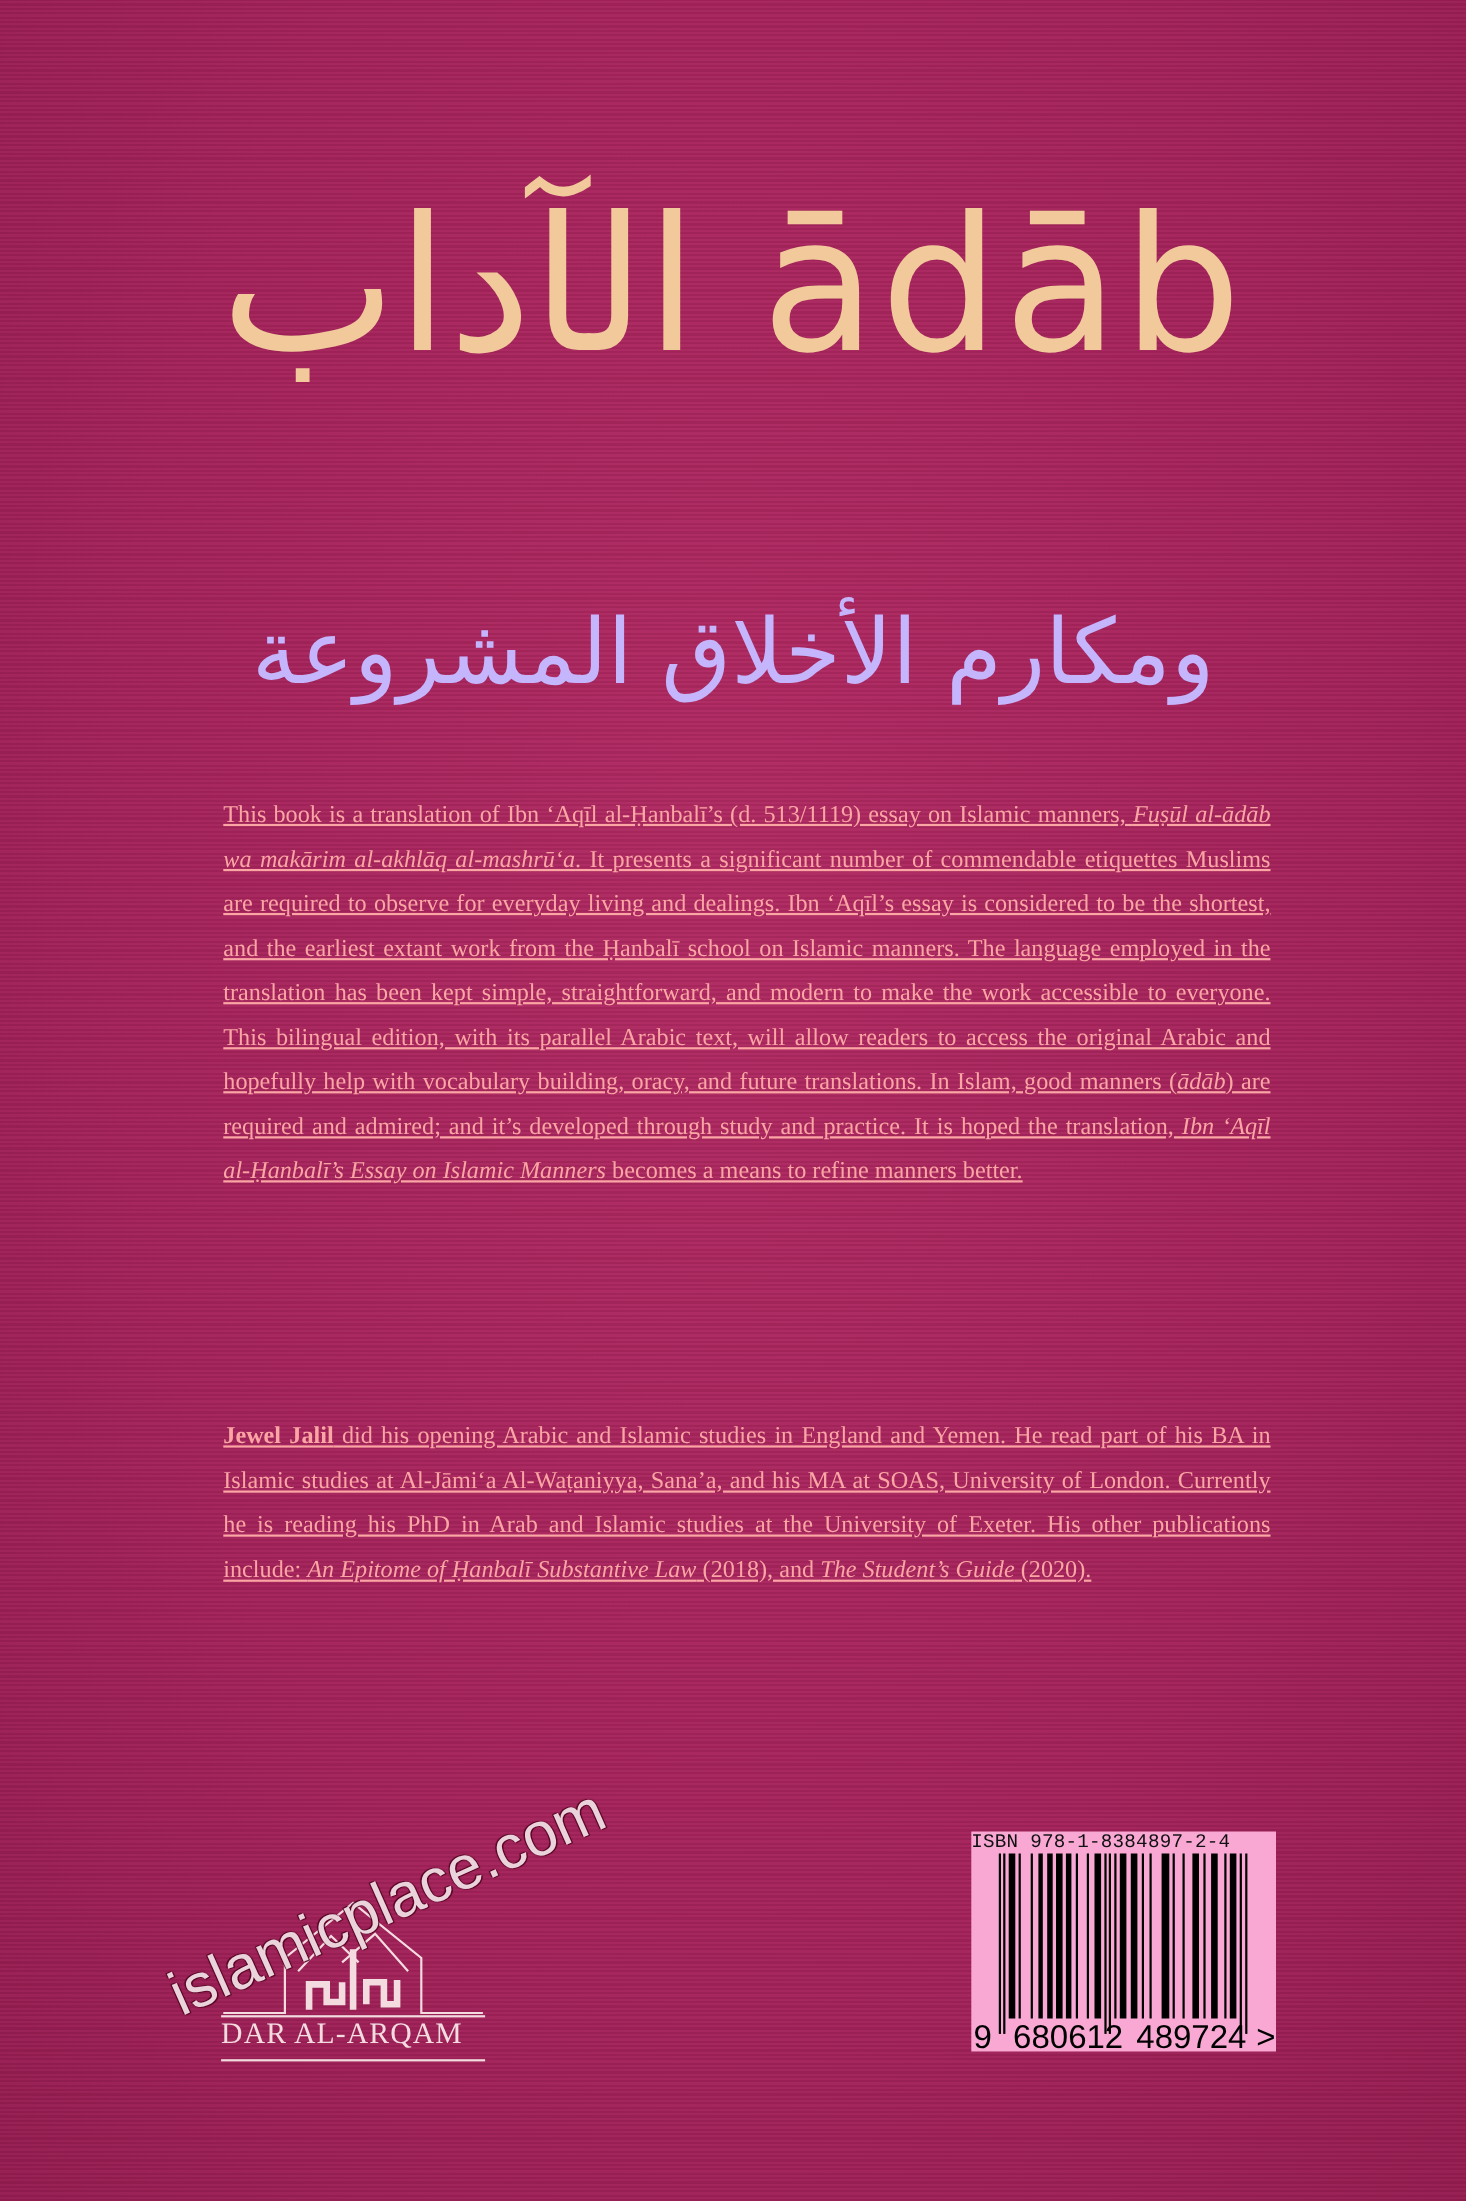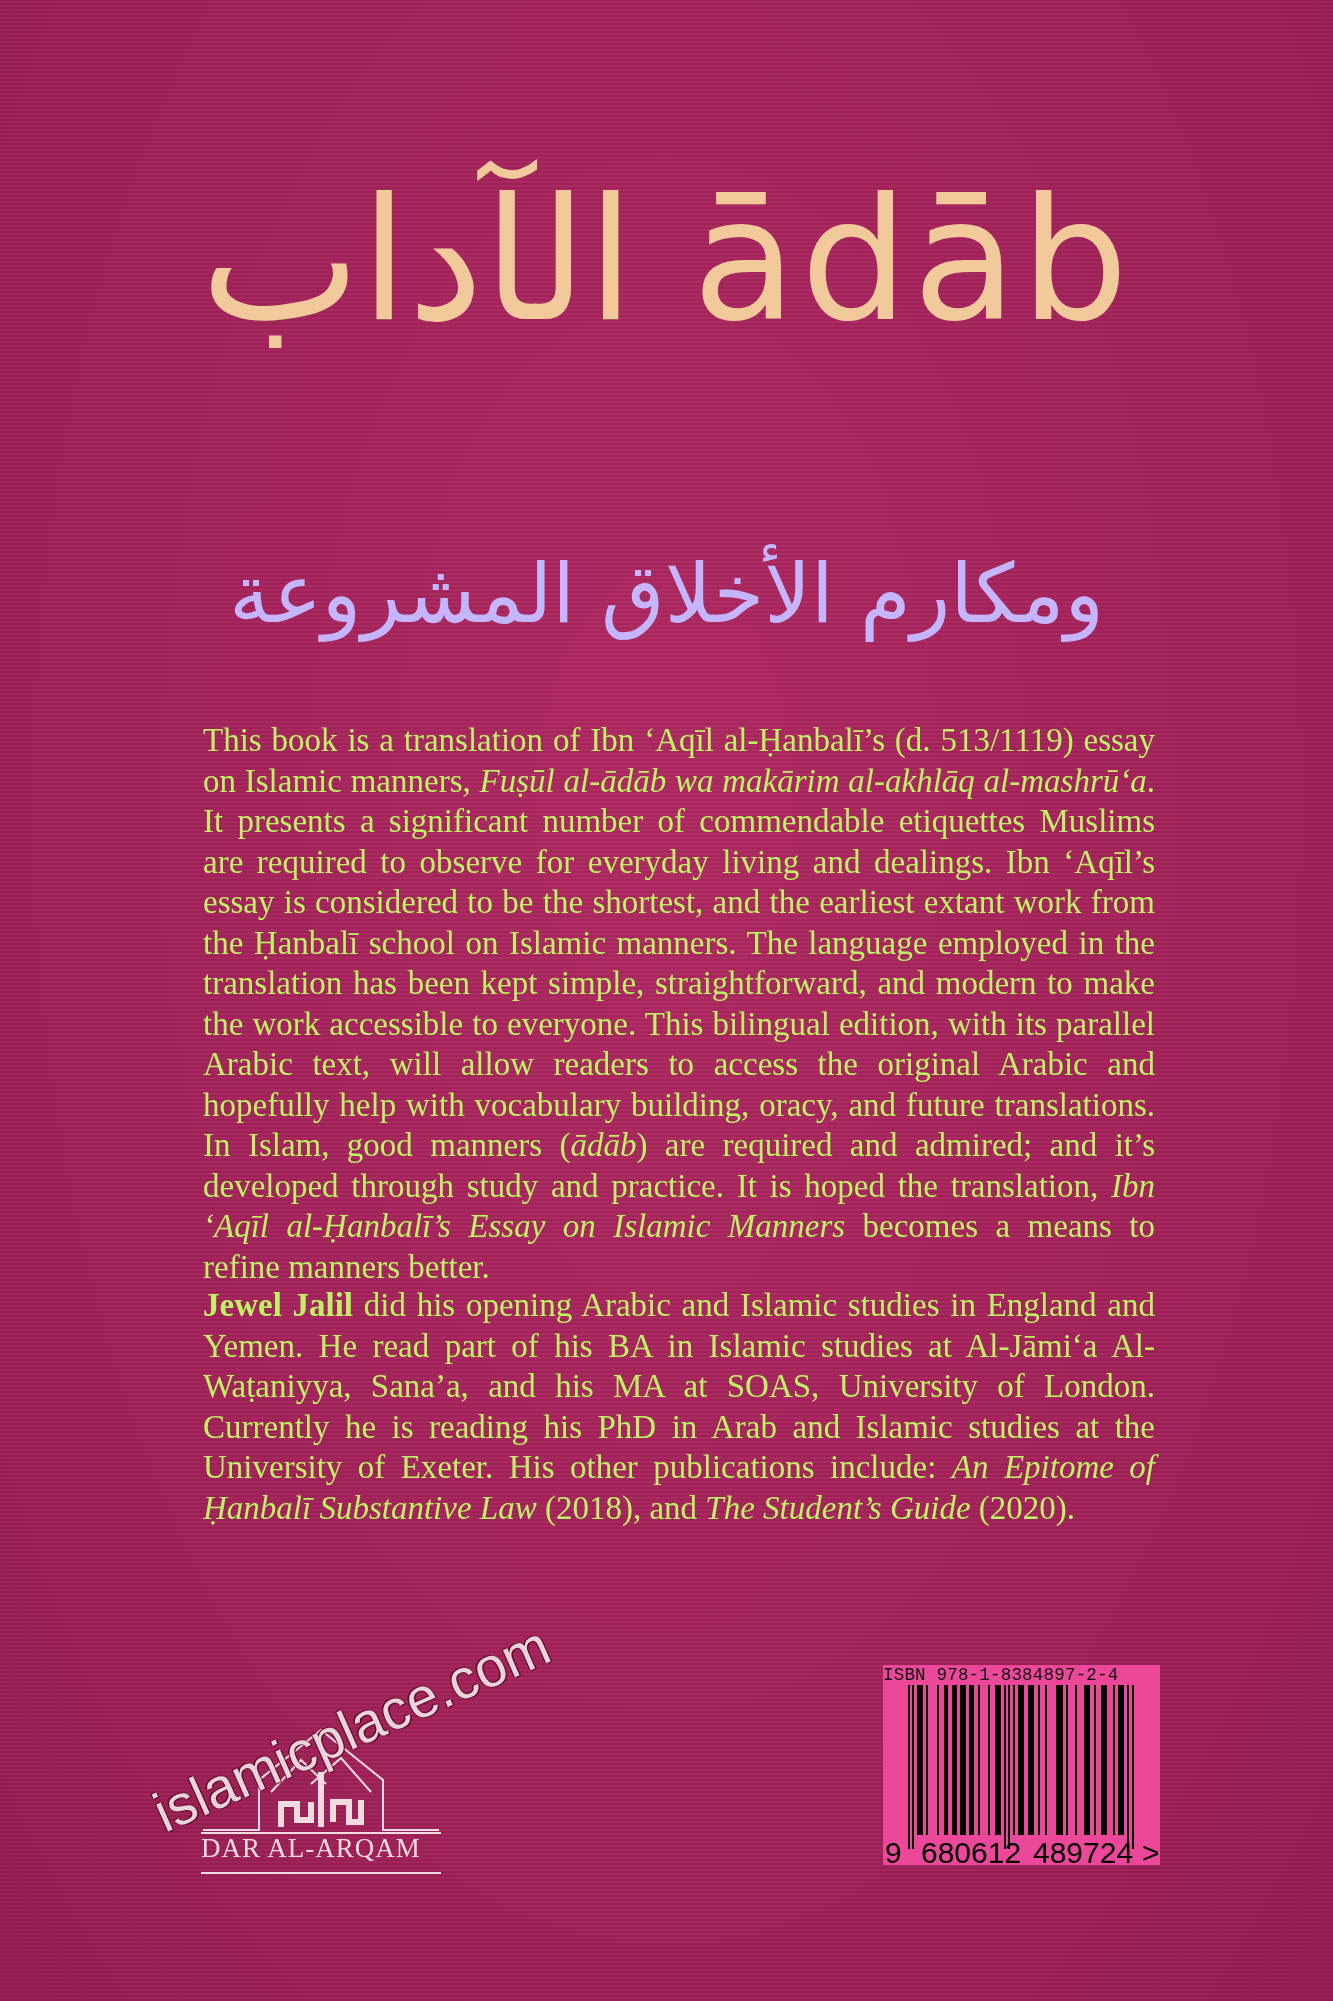--- a/index.html
+++ b/index.html
@@ -6,26 +6,26 @@
   body{width:1333px;height:2001px;overflow:hidden;background:#a8235a;position:relative;
     font-family:"Liberation Serif","DejaVu Serif",serif;}
   .cover{position:absolute;inset:0;
     background:
       repeating-linear-gradient(0deg, rgba(0,0,0,0.05) 0 2px, rgba(255,255,255,0.025) 2px 4px),
       radial-gradient(ellipse at 50% 40%, #b02a62 0%, #a3225a 60%, #951c50 100%);}
   .title-ar{position:absolute;left:0;right:0;top:175px;text-align:center;direction:rtl;
     font-family:"DejaVu Sans",sans-serif;color:#f1c99b;font-size:170px;line-height:1;letter-spacing:4px;}
   .subtitle-ar{position:absolute;left:0;right:0;top:553px;text-align:center;direction:rtl;
     font-family:"DejaVu Sans",sans-serif;color:#c4b5fd;font-size:82px;line-height:1;}
-  .blurb{position:absolute;left:203px;width:952px;color:#bef264;font-size:33px;line-height:40.5px;text-align:justify;}
+  .blurb{position:absolute;left:203px;width:952px;color:#fca5a5;font-size:22px;line-height:40.5px;text-align:justify;text-decoration:underline;}
   .blurb i{font-style:italic;}
   .p1{top:720px;}
   .p2{top:1285px;}
   .p2 b{font-weight:bold;}
-  .barcode{position:absolute;left:883px;top:1665px;width:277px;height:200px;background:#ec4899;}
+  .barcode{position:absolute;left:883px;top:1665px;width:277px;height:200px;background:#f9a8d4;}
   .isbn-top{position:absolute;left:0;top:0;width:100%;font-family:"Liberation Mono",monospace;font-size:17.5px;color:#111;letter-spacing:0.2px;white-space:nowrap;}
   .bars{position:absolute;left:25px;top:20px;width:225px;height:158px;}
   .bars span{position:absolute;top:0;background:#000;}
   .ean{position:absolute;left:2px;bottom:-3px;font-family:"Liberation Sans",sans-serif;font-size:30px;color:#000;white-space:nowrap;line-height:1;}
   .ean .d1{position:absolute;left:0;bottom:0;}
   .ean .g1{position:absolute;left:36px;bottom:0;letter-spacing:0px;}
   .ean .g2{position:absolute;left:148px;bottom:0;}
   .ean .gt{position:absolute;left:257px;bottom:0;}
   .logo{position:absolute;left:201px;top:1722px;width:240px;height:110px;}
   .logo-name{position:absolute;left:201px;top:1833px;width:240px;text-align:left;color:#f3dbe0;font-size:27px;letter-spacing:1px;}

